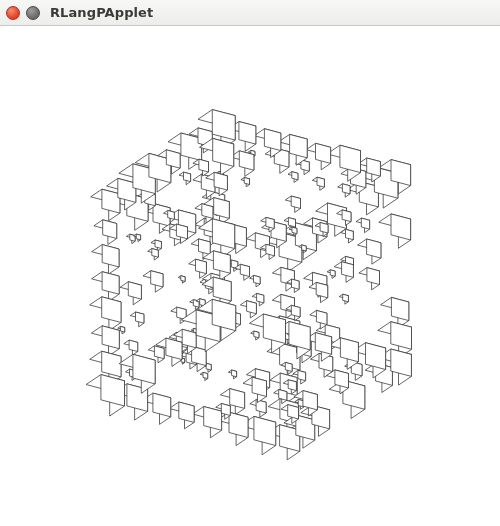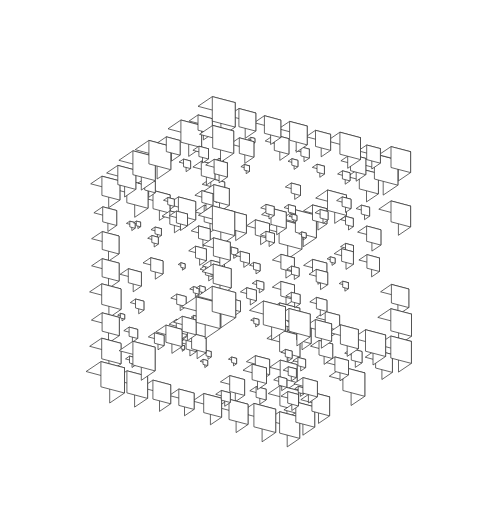--- a/index.html
+++ b/index.html
@@ -66,20 +66,25 @@
     stroke: #333;
     stroke-width: 0.75;
     stroke-linejoin: round;
     vector-effect: non-scaling-stroke;
   }
 </style>
 </head>
 <body>
 
 <div class="window">
+  <div class="titlebar">
+    <span class="tb-btn tb-close" title="close"></span>
+    <span class="tb-btn tb-min" title="minimize"></span>
+    <span class="tb-title">RLangPApplet</span>
+  </div>
   <div class="content">
     <svg class="scene" id="scene" viewBox="0 0 500 500">
         <polygon points="265.0,215.7 287.7,221.7 301.8,212.1 279.1,206.1"></polygon>
         <polygon points="287.7,245.9 287.7,221.7 301.8,212.1 301.8,236.3"></polygon>
         <polygon points="279.1,230.3 301.8,236.3 301.8,212.1 279.1,206.1"></polygon>
         <polygon points="272.4,247.0 285.9,250.6 294.4,244.9 280.9,241.3"></polygon>
         <polygon points="285.9,265.1 285.9,250.6 294.4,244.9 294.4,259.3"></polygon>
         <polygon points="280.9,255.8 294.4,259.3 294.4,244.9 280.9,241.3"></polygon>
         <polygon points="246.5,212.8 260.6,216.6 269.5,210.6 255.3,206.8"></polygon>
         <polygon points="260.6,231.7 260.6,216.6 269.5,210.6 269.5,225.7"></polygon>

